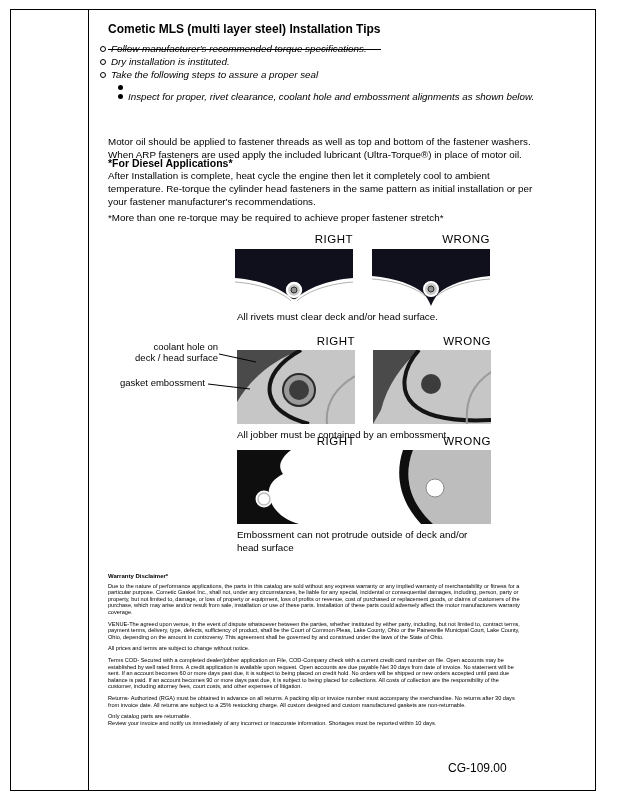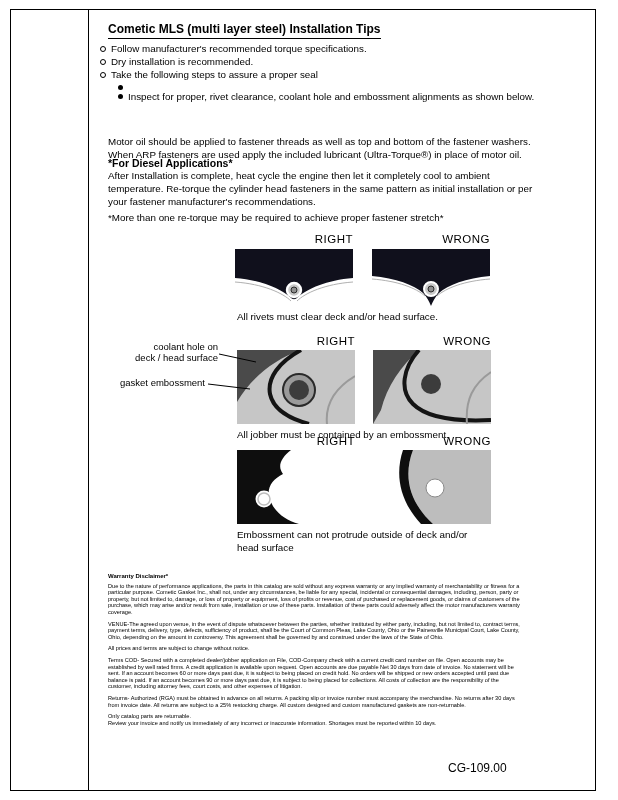--- a/index.html
+++ b/index.html
@@ -1,21 +1,21 @@
 <!DOCTYPE html>
 <html><head>
 <meta charset="utf-8">
 <style>
   html,body{margin:0;padding:0;background:#ffffff;}
   .page{position:relative;width:618px;height:800px;background:#ffffff;color:#000;
         font-family:"Liberation Sans",sans-serif;overflow:hidden;}
   .abs{position:absolute;}
   .border-rect{position:absolute;left:10px;top:9px;width:584px;height:780px;border:1px solid #000;}
   .margin-line{position:absolute;left:88px;top:9px;width:1px;height:781px;background:#000;}
-  .title{font-size:12px;font-weight:bold;border-bottom:1.5px solid #000;padding-bottom:2px;display:inline-block;}
+  .title{font-size:12px;font-weight:bold;border-bottom:1.5px solid #000;padding-bottom:13px;display:inline-block;}
   .body-text{font-size:9.8px;line-height:13px;}
   .bullet-line{display:flex;align-items:flex-start;}
   .dot-hollow{flex:0 0 auto;width:4px;height:4px;border:1px solid #000;border-radius:50%;margin:4px 5px 0 0;}
   .dot-solid{flex:0 0 auto;width:5px;height:5px;background:#000;border-radius:50%;margin:4px 5px 0 0;}
   .sub{margin-left:18px;}
   .h2{font-size:10.5px;font-weight:bold;}
   .dg-head{font-size:11.5px;text-align:right;width:118px;letter-spacing:.5px;}
   .panel{position:absolute;width:118px;}
   .panel svg{display:block;width:100%;height:100%;}
   .caption{font-size:9.8px;line-height:13px;}
@@ -32,28 +32,28 @@
 
 <div class="page">
 
   <div class="border-rect"></div>
   <div class="margin-line"></div>
 
   <div class="abs" style="left:108px;top:19px;">
     <span class="title">Cometic MLS (multi layer steel) Installation Tips</span>
   </div>
 
-  <div class="abs body-text" style="left:100px;top:42px;width:480px;">
+  <div class="abs body-text" style="left:100px;top:42px;width:480px;font-style:italic;">
     <div class="bullet-line">
       <span class="dot-hollow"></span>
       <span>Follow manufacturer's recommended torque specifications.</span>
     </div>
     <div class="bullet-line">
       <span class="dot-hollow"></span>
-      <span>Dry installation is recommended.</span>
+      <span>Dry installation is instituted.</span>
     </div>
     <div class="bullet-line">
       <span class="dot-hollow"></span>
       <span>Take the following steps to assure a proper seal</span>
     </div>
     <div class="bullet-line sub">
       <span class="dot-solid"></span>
     </div>
     <div class="bullet-line sub">
       <span class="dot-solid"></span>

